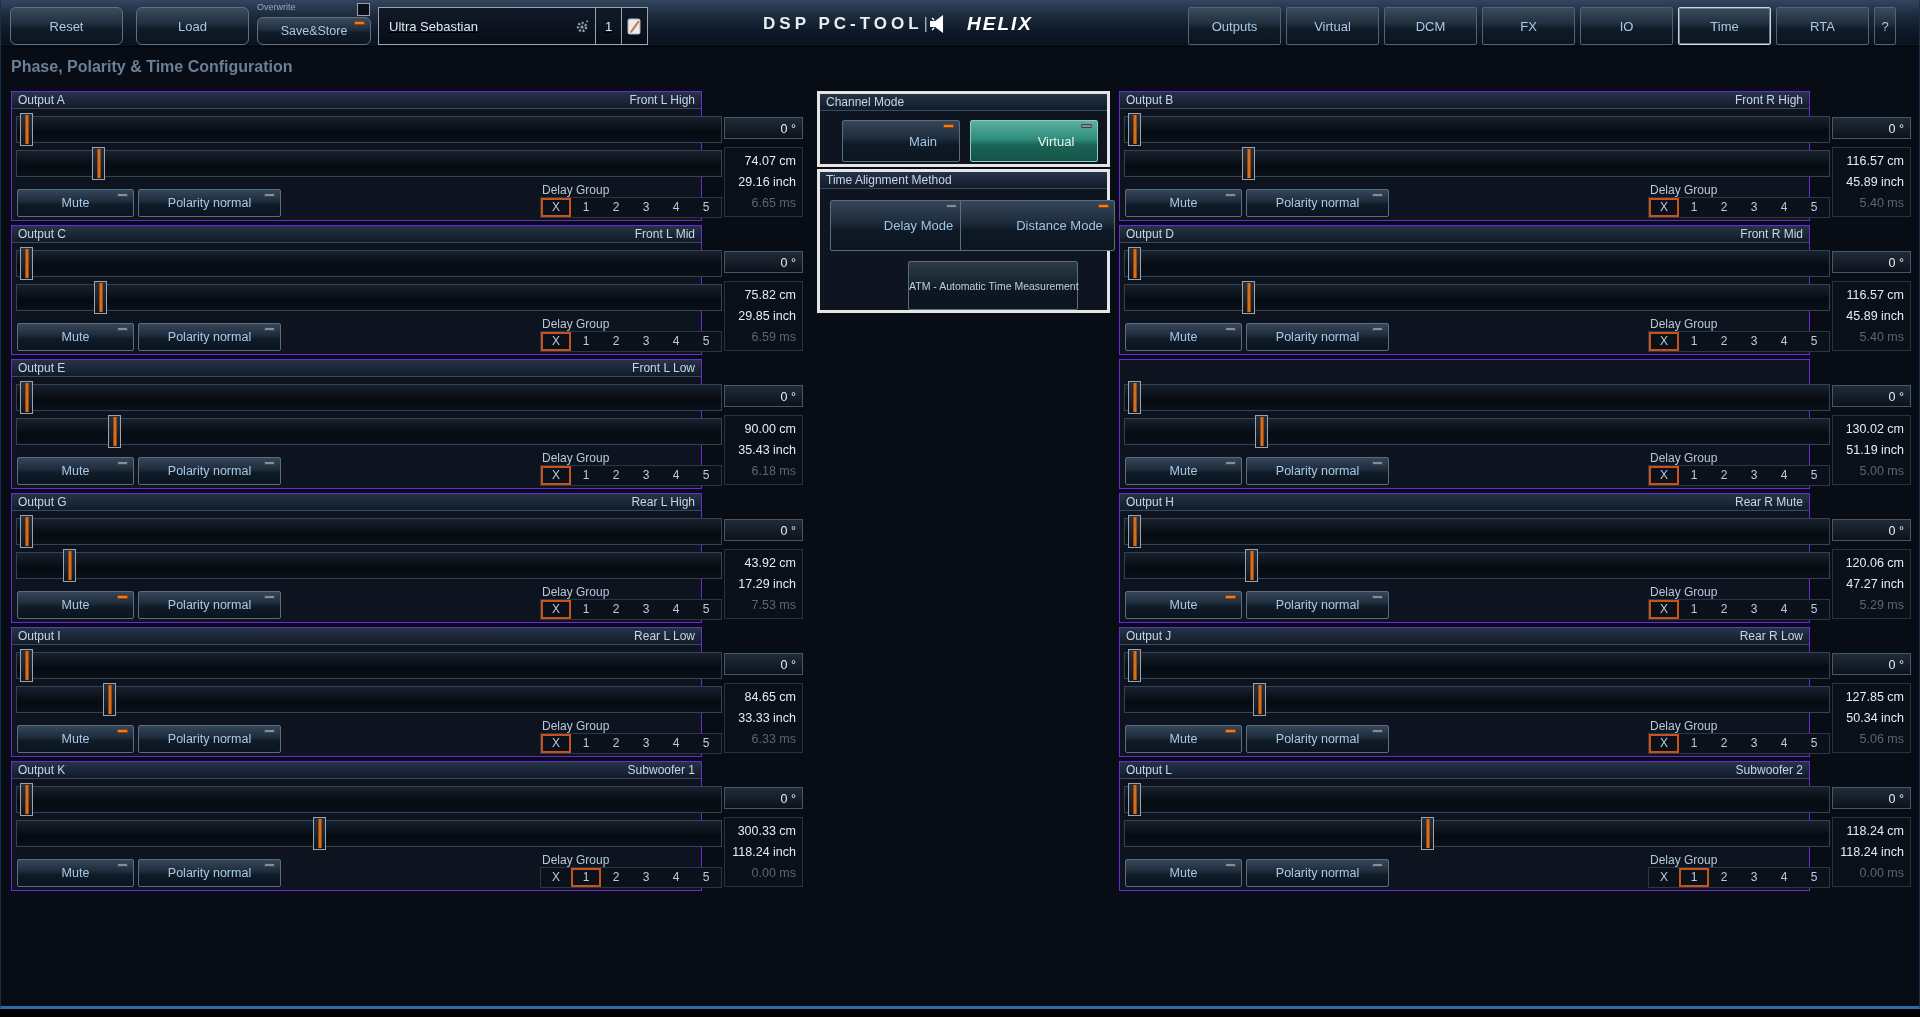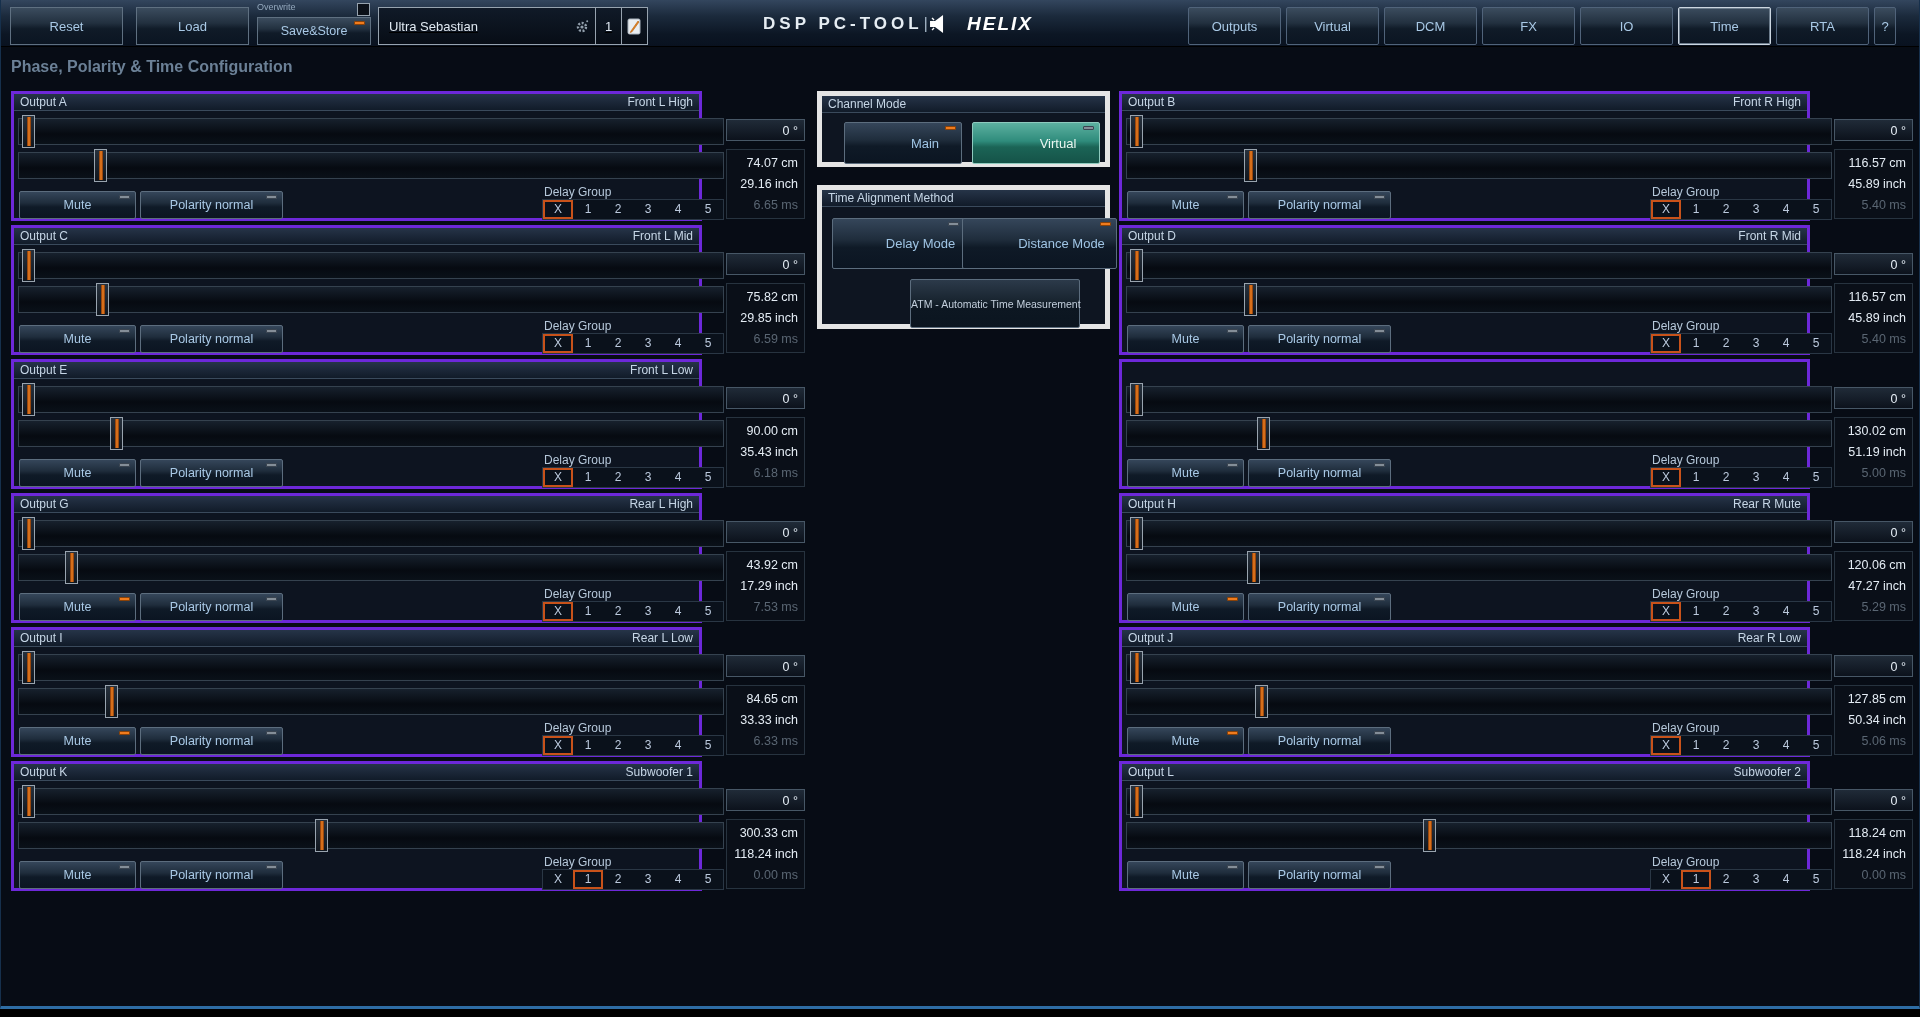--- a/index.html
+++ b/index.html
@@ -9,21 +9,21 @@
          background:#070c15;
          border-left:1px solid #16304c; border-right:1px solid #16304c;
          border-bottom:3px solid #2e6da4; }
 
   
   .topbar { position:relative; height:47px;
     background:linear-gradient(180deg,#33465e 0%,#1b2a3c 35%,#0c1624 75%,#091220 100%);
     border-bottom:1px solid #000; }
   .tb-btn { position:absolute; top:7px; height:38px;
     background:linear-gradient(180deg,#3b4c5e 0%,#22303f 42%,#101b28 58%,#0b1522 100%);
-    border:1px solid #5f7081; border-radius:0;
+    border:1px solid #5f7081; border-radius:6px;
     color:#a9c9e6; font-size:13px; font-family:inherit; cursor:pointer; }
   .reset { left:9px; width:113px; }
   .load  { left:135px; width:113px; }
   .overwrite-lbl { position:absolute; left:256px; top:2px; font-size:9px; color:#93a8bd; }
   .ow-checkbox { position:absolute; left:356px; top:3px; width:13px; height:13px;
     border:1px solid #97a3af; background:#0b1018; }
   .savestore { left:256px; top:17px; width:114px; height:28px; font-size:12.5px; }
   .led { display:block; position:absolute; top:3px; right:5px; width:11px; height:4px;
     background:#848e98; border:1px solid #3a4450; border-radius:1px; }
   .led.on { background:#f07c1e; border-color:#8a4208; }
@@ -49,21 +49,21 @@
   .tab.help { width:22px; }
 
   
   .page-title { position:absolute; left:10px; top:58px; font-size:16px; font-weight:bold; color:#6b8096; }
   .cols { position:absolute; left:10px; top:91px; display:flex; gap:9px; }
   .col { width:797px; }
   .mid { width:293px; }
 
   
   .block { position:relative; width:691px; height:130px; margin-bottom:4px;
-    background:#0d1420; border:3px solid #6d28d9; }
+    background:#0d1420; border:1px solid #6d28d9; }
   .blk-title { display:flex; justify-content:space-between; align-items:center; height:17px;
     padding:0 6px; background:linear-gradient(180deg,#263448,#111b29);
     border-bottom:1px solid #3a4a5c; color:#c6d6e6; font-size:12px; }
   .slider { position:absolute; left:4px; width:706px; height:27px;
     background:linear-gradient(180deg,#17212d 0%,#060a11 60%,#0a1119 100%);
     border:1px solid #35424f; }
   .slider.phase { top:24px; }
   .slider.dist  { top:58px; }
   .handle { position:absolute; top:-4px; width:13px; height:33px;
     background:linear-gradient(180deg,#27313d,#10161e);
@@ -82,21 +82,21 @@
     border:1px solid #5c6d7e; border-radius:2px; color:#a9c9e6; font-size:12.5px; font-family:inherit; cursor:pointer; }
   .blk-btn.mute { left:5px; width:117px; }
   .blk-btn.pol  { left:126px; width:143px; }
   .dg-label { position:absolute; left:530px; top:91px; font-size:12px; color:#b6c8da; }
   .dg-btns { position:absolute; left:528px; top:105px; width:182px; height:21px; display:flex;
     background:#0a111b; border:1px solid #2a3745; }
   .dg-btn { width:30px; text-align:center; line-height:19px; font-size:12px; color:#bccade; cursor:pointer; }
   .dg-btn.sel { outline:2px solid #c8521a; outline-offset:-2px; }
 
   
-  .panel { background:#0e1521; border:5px solid #e5e5e5; margin-bottom:18px; position:relative; }
+  .panel { background:#0e1521; border:3px solid #e5e5e5; margin-bottom:2px; position:relative; }
   .panel-title { height:17px; line-height:16px; padding:0 6px;
     background:linear-gradient(180deg,#263448,#111b29); border-bottom:1px solid #3a4a5c;
     color:#c6d6e6; font-size:12px; }
   .panel.cm { height:76px; }
   .panel.tam { height:144px; }
   .mid-btn { position:absolute; height:42px;
     background:linear-gradient(180deg,#35465a 0%,#1f2d3c 42%,#0f1a27 58%,#0b1522 100%);
     border:1px solid #5c6d7e; border-radius:2px; color:#9fc4e4; font-size:13px; font-family:inherit; cursor:pointer;padding-left:44px; }
   .cm .mid-btn { top:26px; }
   .btn-main { left:22px; width:118px; }

